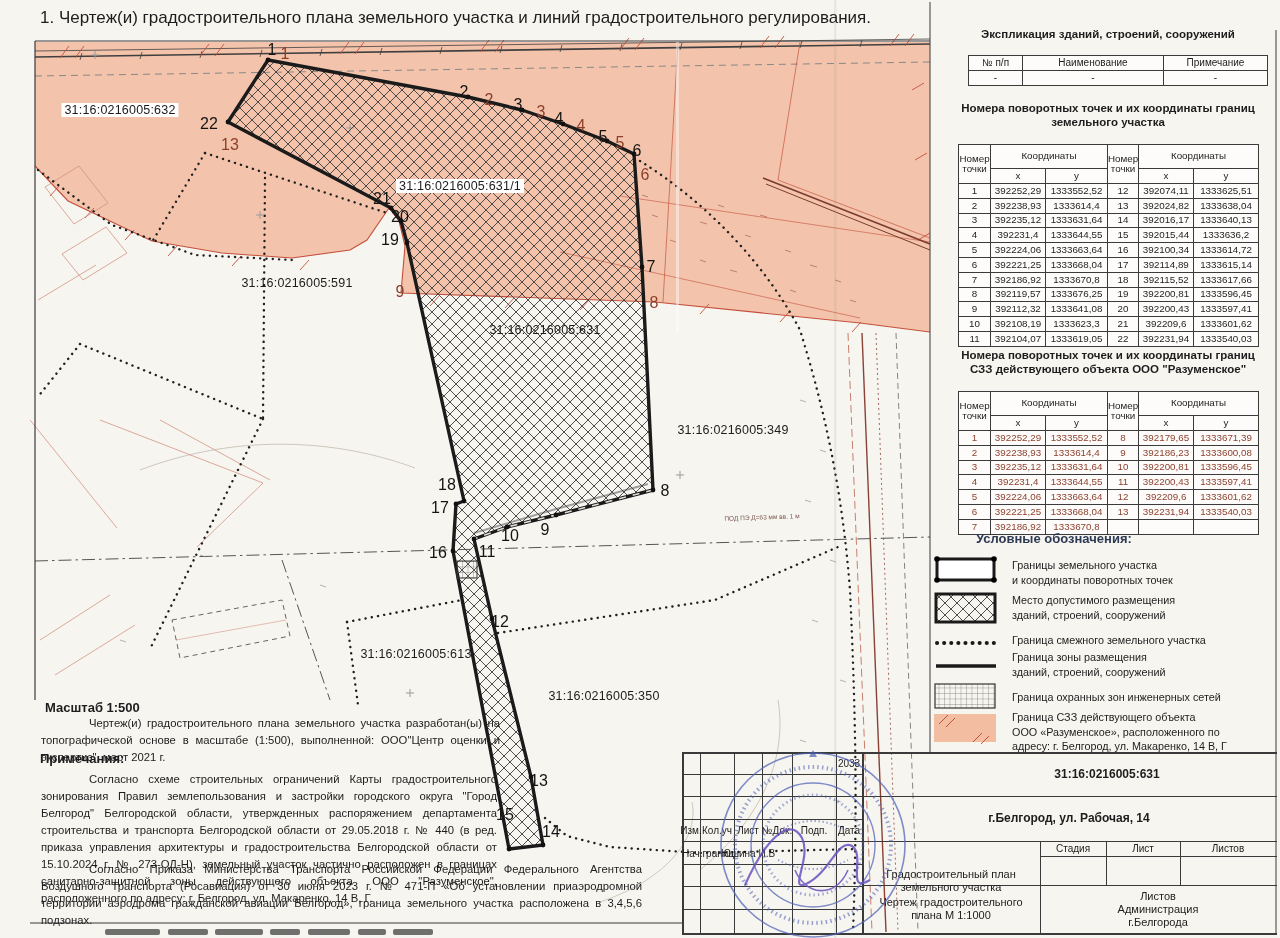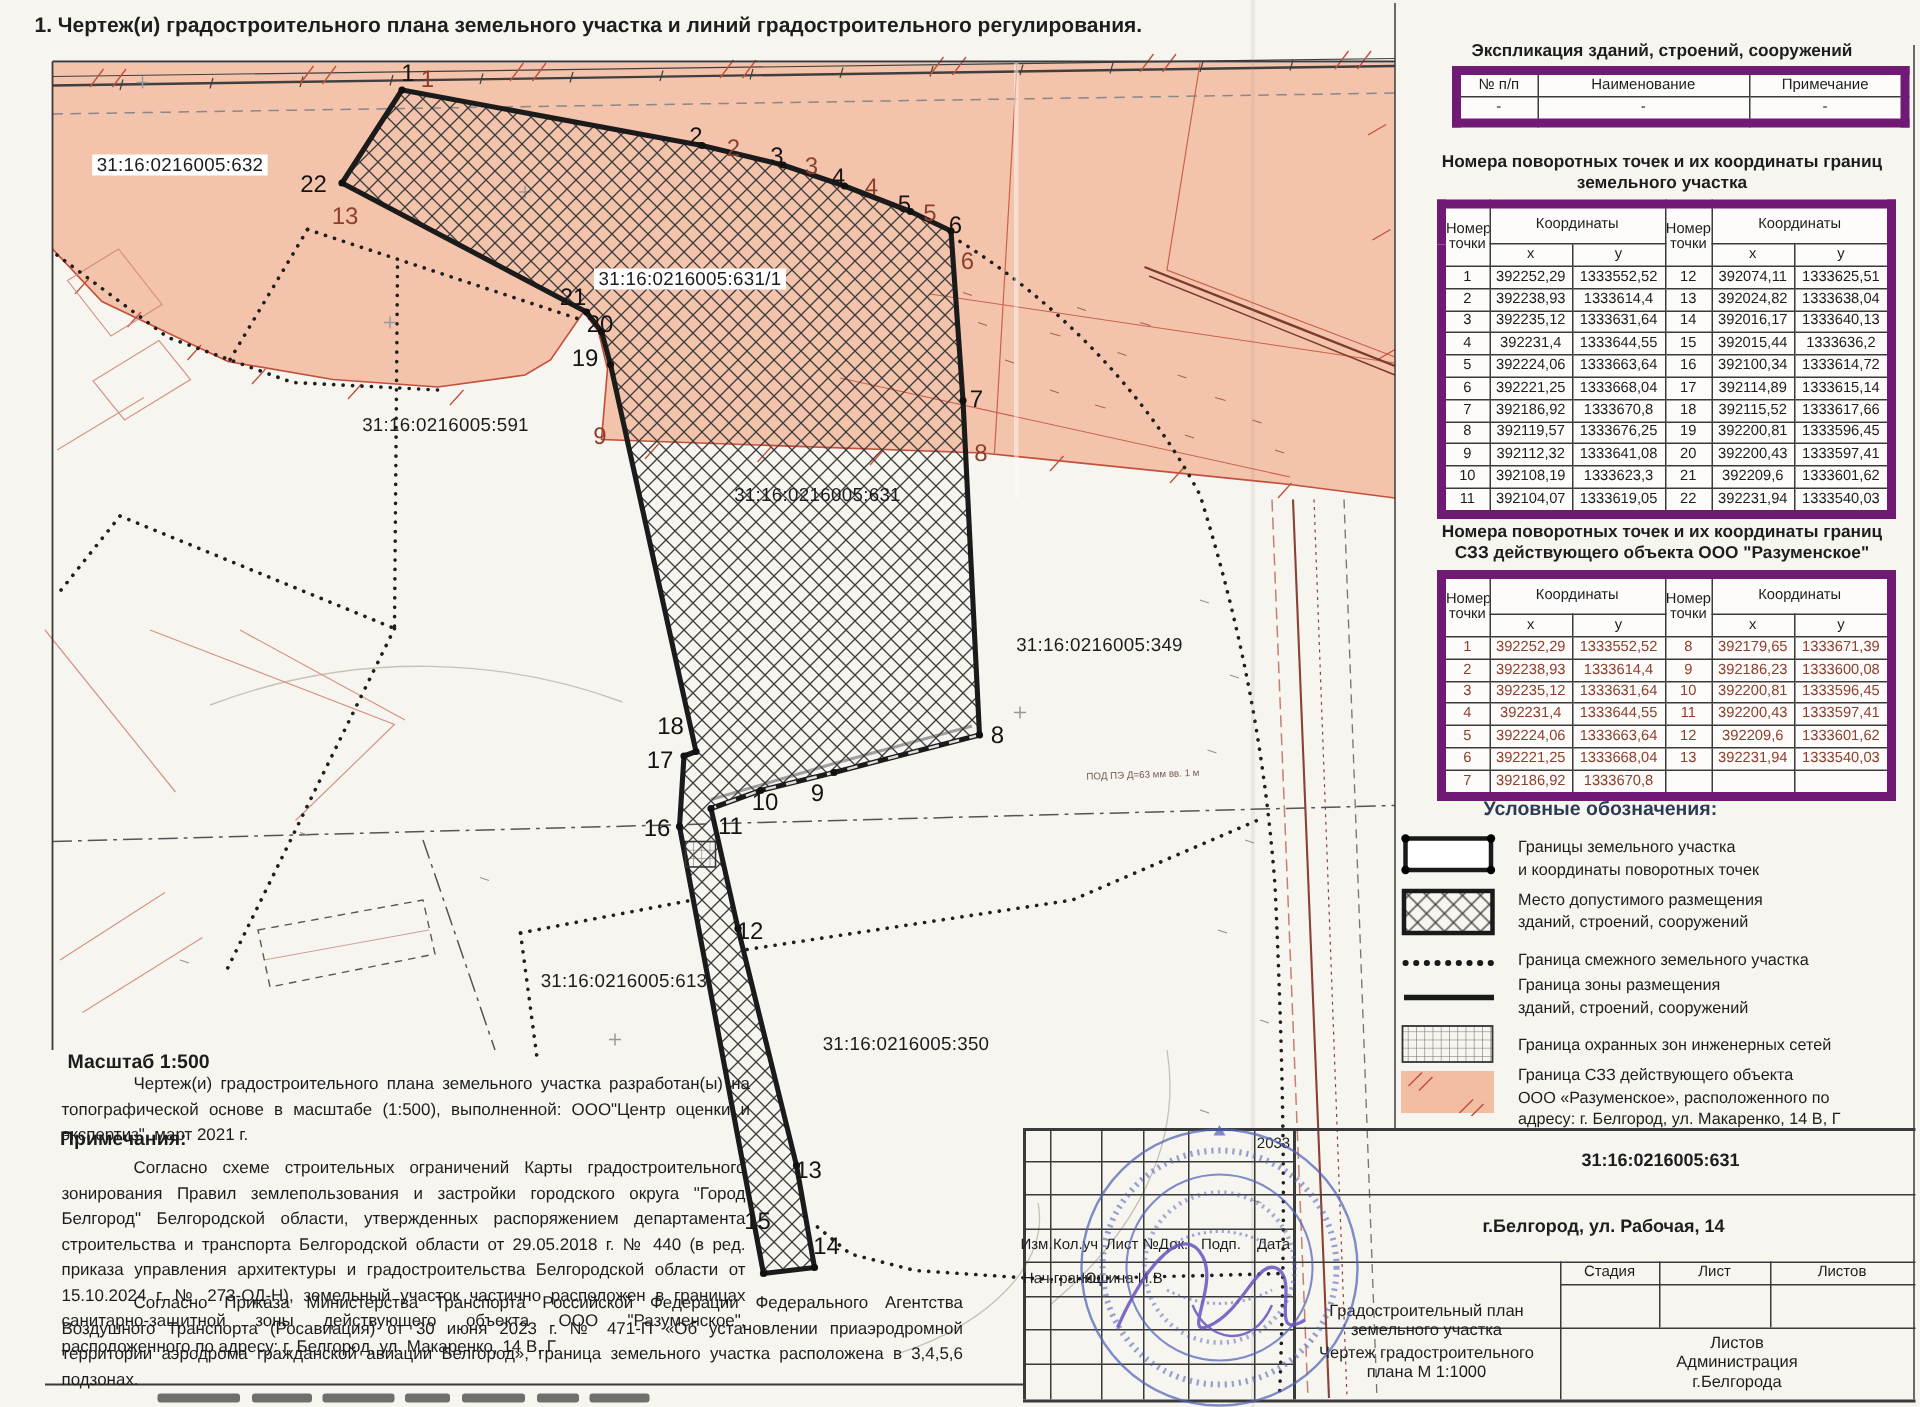--- a/index.html
+++ b/index.html
@@ -2,37 +2,37 @@
 <html><head>
 <meta charset="utf-8">
 <style>
   html,body{margin:0;padding:0;}
   body{width:1280px;height:938px;position:relative;overflow:hidden;
        background:#f7f5f0;font-family:"Liberation Sans",sans-serif;color:#1d1d1d;}
   .abs{position:absolute;}
   .pre{white-space:pre-line;}
   #bg,#stampsvg{position:absolute;left:0;top:0;}
   #stampsvg{z-index:6;pointer-events:none;}
-  #page-title{left:23px;top:8px;width:900px;font-size:14px;font-weight:bold;z-index:3;}
+  #page-title{left:40px;top:8px;width:900px;font-size:17px;font-weight:normal;z-index:3;}
   
   #maplabels{left:0;top:0;width:935px;height:938px;z-index:4;pointer-events:none;}
   .sc{position:absolute;transform:translate(-50%,-50%);white-space:nowrap;}
   .cadl .sc{font-size:12.5px;color:#1c1c1c;letter-spacing:.2px;}
   .cadl .sc.boxed{background:#fff;padding:0 3px;}
   .ptb .sc{font-size:16px;color:#141414;font-weight:500;}
   .ptr .sc{font-size:16px;color:#8d3f2c;font-weight:500;}
   .tiny .sc{font-size:6.5px;color:#7a5a50;transform:translate(-50%,-50%) rotate(-2deg);}
   
   .rc{z-index:3;}
   .tbl-title{font-weight:bold;font-size:11.5px;text-align:center;line-height:14px;}
   table.ctab{border-collapse:collapse;table-layout:fixed;position:absolute;z-index:3;
              font-size:9.8px;background:#fdfcfa;}
   table.ctab th,table.ctab td{border:1px solid #3b3b3b;text-align:center;padding:0;
              font-weight:normal;line-height:1.05;overflow:hidden;}
-  table.ctab{border:6px solid #701a75;}
+  table.ctab{border:1px solid #701a75;margin-top:11px;}
   table.ctab thead tr:first-child th{height:23px;}
   table.ctab thead tr:last-child th{height:14px;}
   table.ctab tbody td{height:13.8px;}
   table.szz tbody td{color:#8d3f2c;}
   table.expl{font-size:10px;}
   table.expl th{height:27px;font-weight:normal;}
   table.expl td{height:21px;}
   #legend-h{font-size:13px;font-weight:bold;color:#2e3a54;z-index:3;}
   .leg-label{font-size:10.8px;line-height:14.5px;z-index:3;}
   .leg-sym{z-index:3;}
@@ -470,21 +470,21 @@
         <td>7</td>
         <td>392186,92</td>
         <td>1333670,8</td>
         <td></td>
         <td></td>
         <td></td>
       </tr>
     </tbody>
 </table>
 
-<div id="legend-h" class="abs" style="left:976px;top:531px;margin-left:13px;">Условные обозначения:</div>
+<div id="legend-h" class="abs" style="left:976px;top:531px;">Условные обозначения:</div>
 
 <div class="abs leg-sym" style="left:933px;top:555px;">
   <svg width="66" height="30">
       <rect x="4" y="4" width="57" height="21" fill="#fff" stroke="#1a1a1a" stroke-width="3"></rect>
   <circle cx="4" cy="4" r="2.8"></circle>
       <circle cx="61" cy="4" r="2.8"></circle>
       <circle cx="4" cy="25" r="2.8"></circle>
       <circle cx="61" cy="25" r="2.8"></circle>
     </svg>
 </div>

